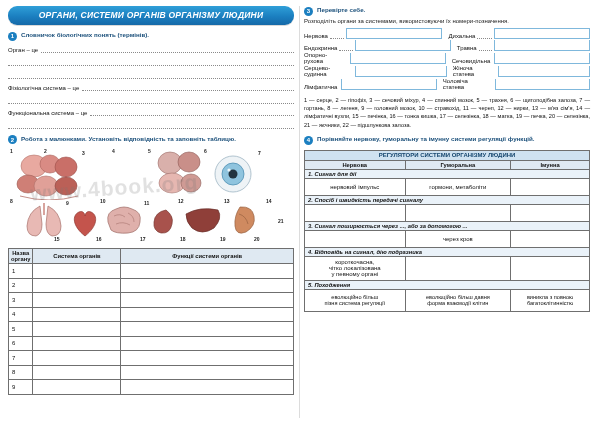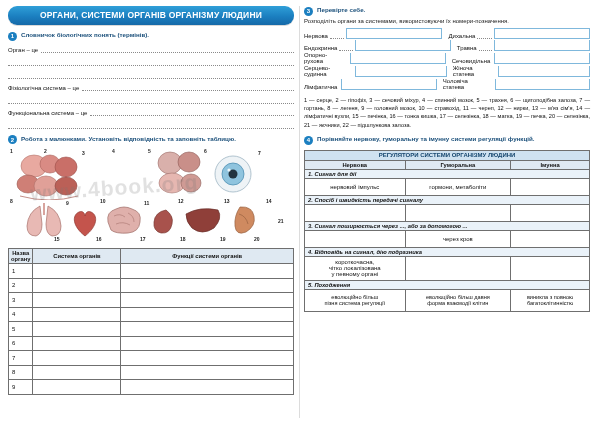--- a/index.html
+++ b/index.html
@@ -33,20 +33,21 @@
   .title-banner {
     background: linear-gradient(to bottom, #2f9fd8 0%, #1b7fc0 55%, #1569a8 100%);
     border-radius: 9px;
     color: #fff;
     font-weight: bold;
     font-size: 8.5px;
     letter-spacing: .2px;
     text-align: center;
     padding: 4px 6px 5px 6px;
     box-shadow: 0 1px 0 rgba(0,0,0,.15);
+    font-style: italic;
   }
 
   
   .sec { margin-top: 6px; }
   .sec-head { display: flex; align-items: flex-start; gap: 4px; }
   .num {
     flex: 0 0 auto;
     width: 9px; height: 9px; border-radius: 50%;
     background: #1b7fc0; color: #fff;
     font-size: 6px; font-weight: bold;

